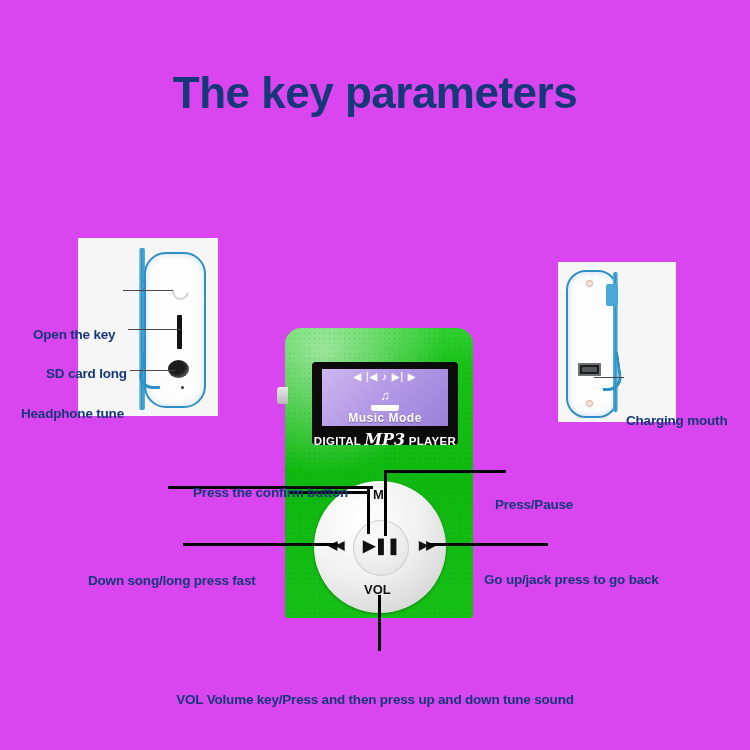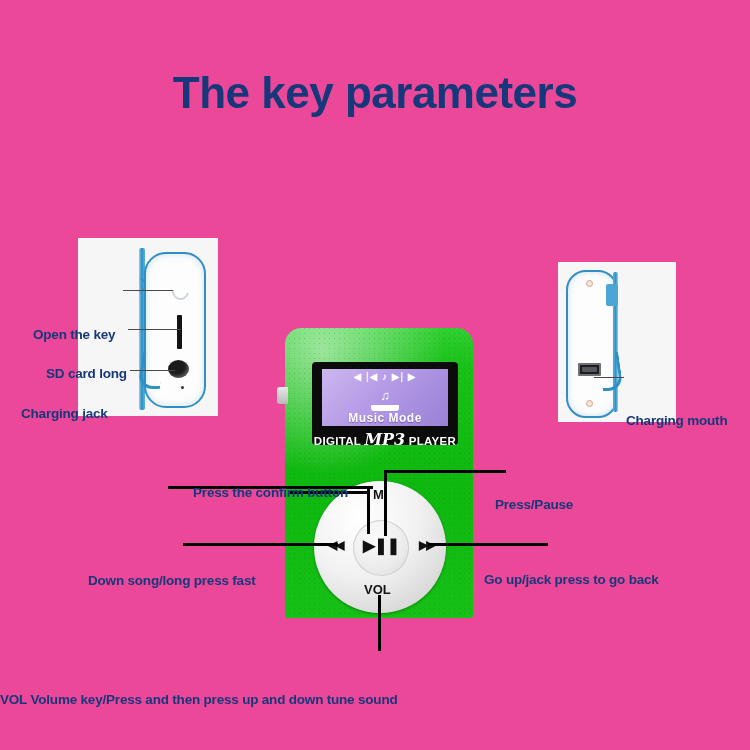--- a/index.html
+++ b/index.html
@@ -13,21 +13,21 @@
     position: relative;
     overflow: hidden;
     font-family: "Liberation Sans", sans-serif;
   }
 
   .stage {
     position: absolute;
     left: 0; top: 0;
     width: 750px;
     height: 750px;
-    background: #ec4899;
+    background: #d946ef;
   }
 
   
   .page-title {
     position: absolute;
     left: 0;
     top: 68px;
     width: 750px;
     text-align: center;
     font-size: 44px;
@@ -351,21 +351,21 @@
   <div id="sd-slot"></div>
   <div id="jack"></div>
   <div id="jack-dot"></div>
 
   <div class="leader thin" style="left:123px; top:290px; width:50px;"></div>
   <div class="leader thin" style="left:128px; top:329px; width:53px;"></div>
   <div class="leader thin" style="left:130px; top:370px; width:45px;"></div>
 
   <div class="label" style="left:33px; top:282px;">Open the key</div>
   <div class="label" style="left:46px; top:321px;">SD card long</div>
-  <div class="label" style="left:21px; top:361px;">Charging jack</div>
+  <div class="label" style="left:21px; top:361px;">Headphone tune</div>
 
   <div class="photo-panel" id="right-photo"></div>
 
   <div class="side-body" id="right-side-body"></div>
   <div class="clip-bar" id="right-clip"></div>
   <div id="right-clip-tab"></div>
   <div id="right-clip-hook"></div>
   <div class="screw" id="screw-top"></div>
   <div class="screw" id="screw-bottom"></div>
   <div id="usb-port"></div>
@@ -414,15 +414,15 @@
   <div class="label multi" style="left:63px; top:440px; width:285px;">
     <div>Press the confirm button</div>
   </div>
 
   <div class="label" style="left:88px; top:528px;">Down song/long press fast</div>
 
   <div class="label" style="left:495px; top:452px;">Press/Pause</div>
 
   <div class="label" style="left:484px; top:527px;">Go up/jack press to go back</div>
 
-  <div class="label" style="left:0px; top:647px; width:750px; text-align:left;">VOL Volume key/Press and then press up and down tune sound</div>
+  <div class="label" style="left:0px; top:647px; width:750px; text-align:center;">VOL Volume key/Press and then press up and down tune sound</div>
 
 </div>
 
 </body></html>

